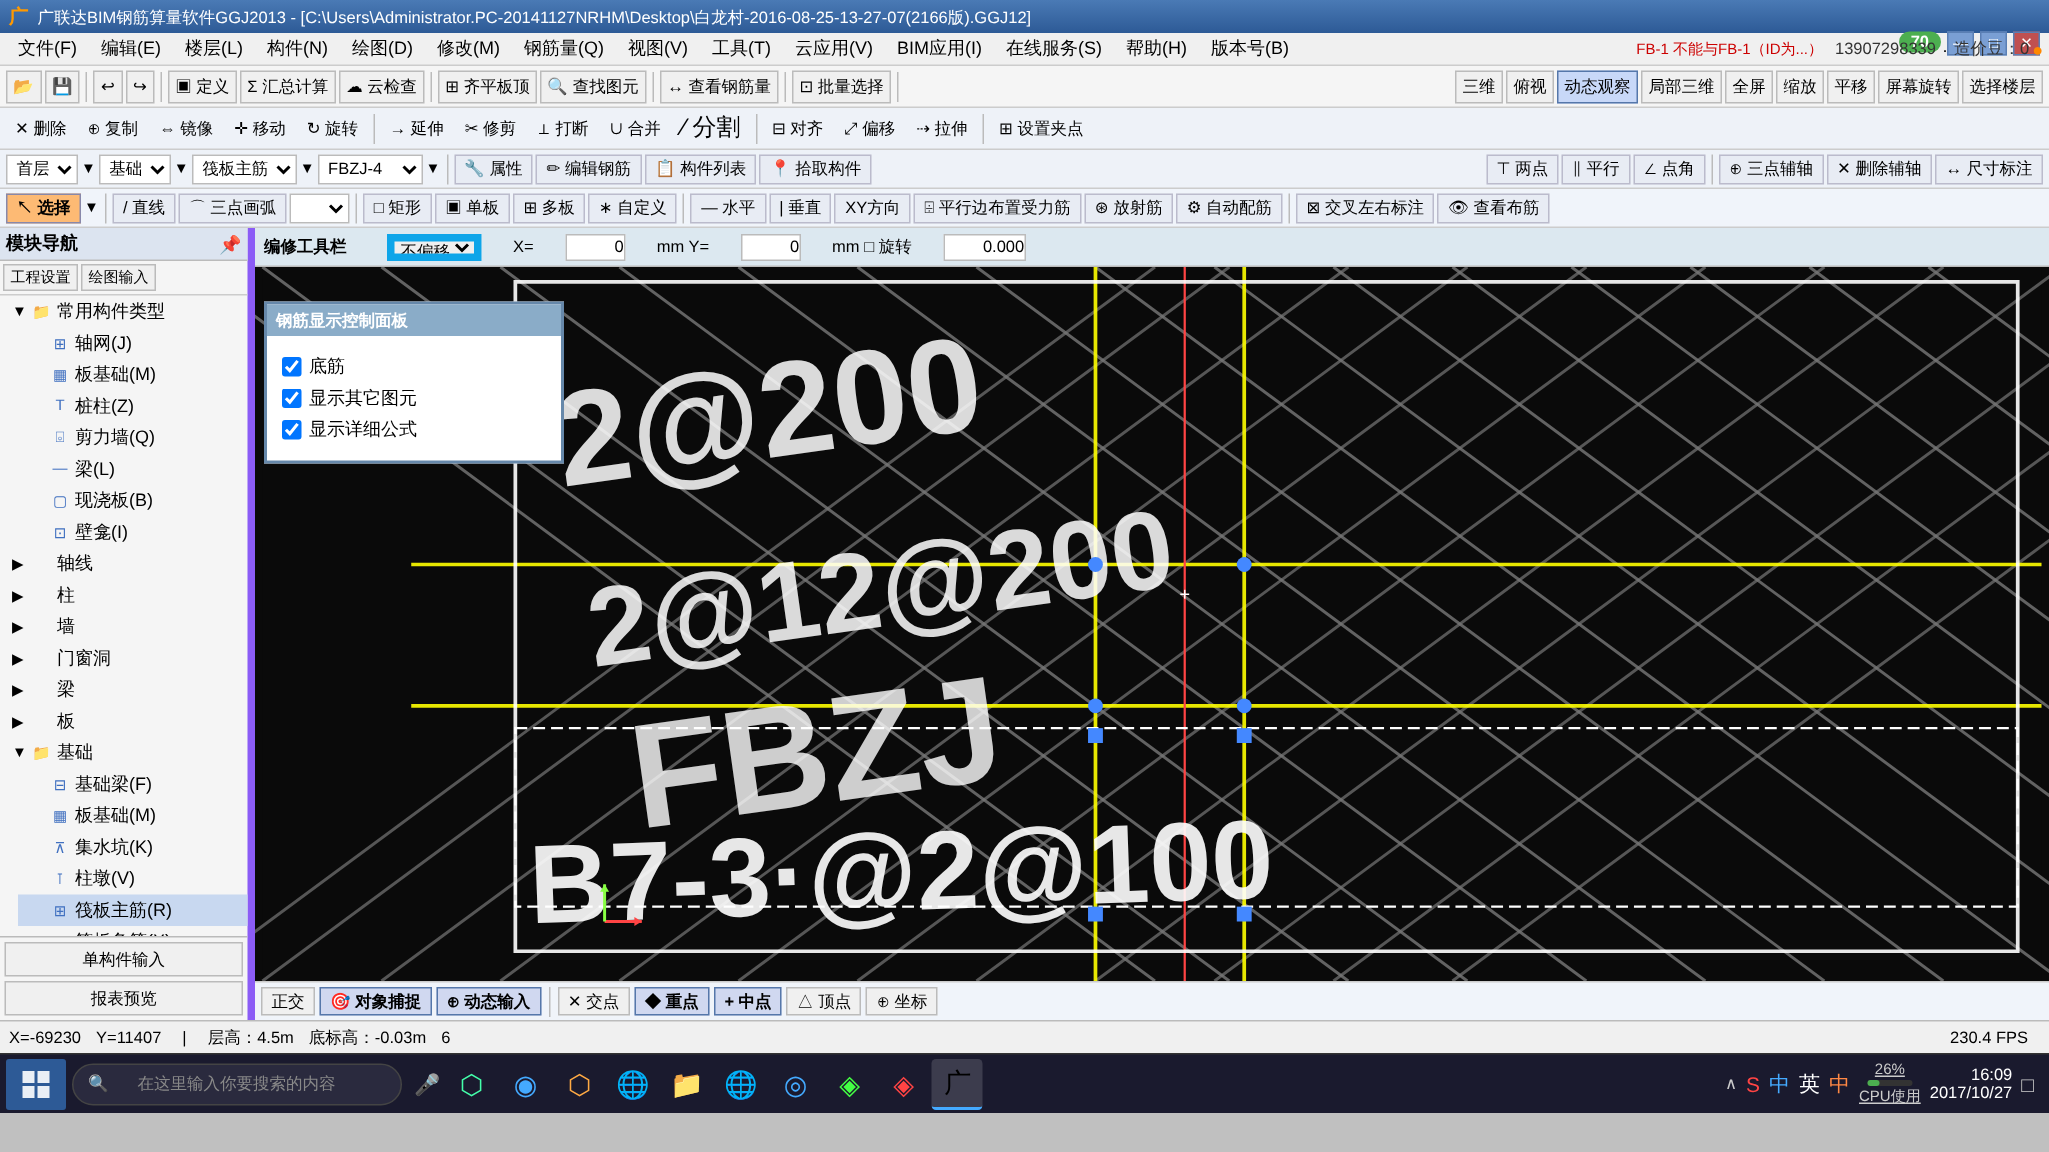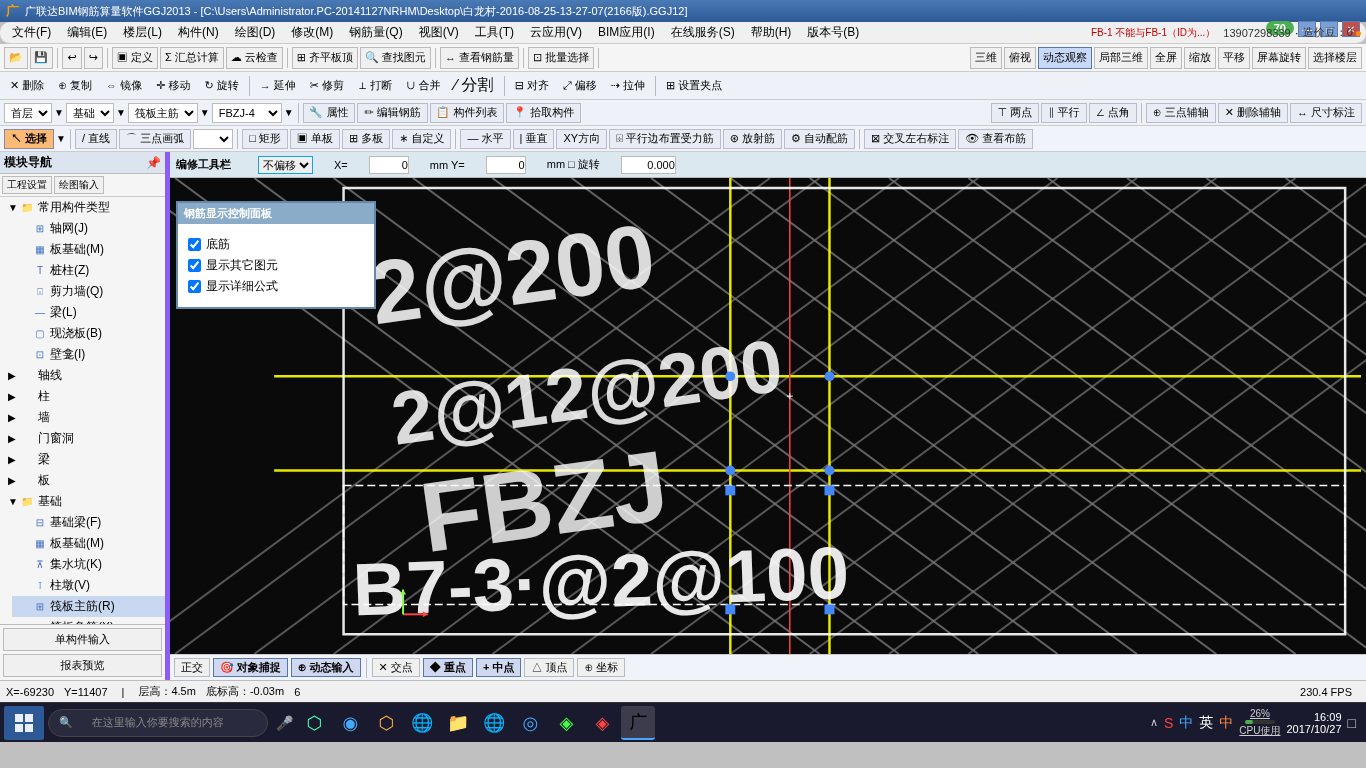--- a/index.html
+++ b/index.html
@@ -10,21 +10,21 @@
       width: 100%; height: 22px; background: linear-gradient(to bottom, #4a7ab5, #2d5a96);
       display: flex; align-items: center; justify-content: space-between;
       padding: 0 6px; color: white; font-size: 11px; user-select: none;
     }
     #titlebar-left { display: flex; align-items: center; gap: 6px; }
     .title-btn { width: 18px; height: 16px; background: #7a9fd4; border: 1px solid #5a7fb4; color: white; font-size: 10px; display: flex; align-items: center; justify-content: center; cursor: pointer; }
 
     
     #menubar {
       width: 100%; height: 22px; background: #f0f0f0; border-bottom: 1px solid #ccc;
-      display: flex; align-items: center; padding: 0 4px; font-size: 12px; border-radius: 10px;
+      display: flex; align-items: center; padding: 0 4px; font-size: 12px;
     }
     .menu-item { padding: 2px 8px; cursor: pointer; white-space: nowrap; }
 
     
     .toolbar-row {
       width: 100%; height: 28px; background: #f5f5f5; border-bottom: 1px solid #ccc;
       display: flex; align-items: center; padding: 0 4px; gap: 2px; overflow: hidden;
     }
     .tb-btn {
       height: 22px; padding: 0 4px; background: #f0f0f0; border: 1px solid #bbb;
@@ -411,21 +411,21 @@
     <div id="sidebar-bottom">
       <button class="sidebar-bottom-btn">单构件输入</button>
       <button class="sidebar-bottom-btn">报表预览</button>
     </div>
   </div>
 
   <div id="canvas-wrapper">
 
     <div style="width:100%;height:26px;background:#dce8f0;border-bottom:1px solid #bbb;display:flex;align-items:center;padding:0 6px;gap:21px;font-size:11px;">
       <span style="font-weight:bold;margin-right:6px;">编修工具栏</span>
-      <select style="height:18px;border:1px solid #0ea5e9;font-size:11px;">
+      <select style="height:18px;border:5px solid #0ea5e9;font-size:11px;">
         <option>不偏移</option>
       </select>
       <span>X=</span>
       <input type="text" value="0" style="width: 40px; height: 18px; border: 1px solid rgb(187, 187, 187); font-size: 11px; text-align: right;">
       <span>mm Y=</span>
       <input type="text" value="0" style="width: 40px; height: 18px; border: 1px solid rgb(187, 187, 187); font-size: 11px; text-align: right;">
       <span>mm □ 旋转</span>
       <input type="text" value="0.000" style="width: 55px; height: 18px; border: 1px solid rgb(187, 187, 187); font-size: 11px; text-align: right;">
     </div>
 

